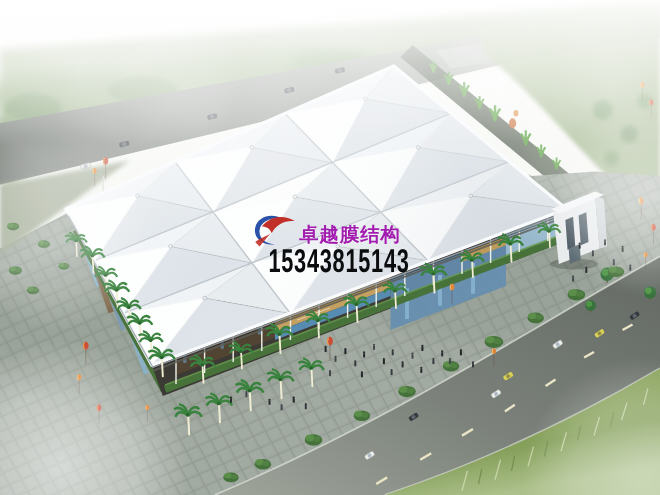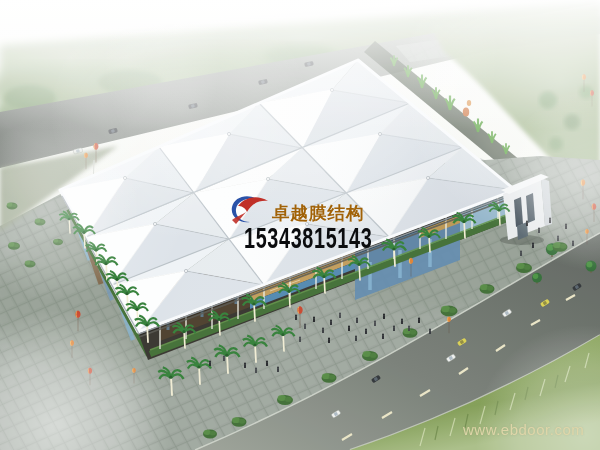--- a/index.html
+++ b/index.html
@@ -1,21 +1,21 @@
 <!DOCTYPE html>
 <html><head>
 <meta charset="utf-8">
 <style>
   html,body{margin:0;padding:0;background:#fff;}
   .stage{position:relative;width:600px;height:450px;overflow:hidden;background:#f4f6f1;
          font-family:"Liberation Sans",sans-serif;}
   .stage svg.scene{position:absolute;left:0;top:0;}
   .wm{position:absolute;white-space:nowrap;}
   .wm-logo{left:224px;top:192px;width:48px;height:36px;}
-  .wm-company{left:272px;top:201px;font-size:17.5px;font-weight:700;color:#a16207;
+  .wm-company{left:272px;top:201px;font-size:17.5px;font-weight:700;color:#a21caf;
               letter-spacing:1px;text-shadow:0 1px 1px rgba(255,255,255,.35);}
   .wm-phone{left:244px;top:221px;font-size:30px;font-weight:700;color:#0b0c0e;
             transform:scaleX(.66);transform-origin:left top;letter-spacing:1px;}
   .wm-site{left:463px;top:421px;font-size:15px;font-weight:400;color:rgba(224,215,170,.95);
            letter-spacing:.5px;text-shadow:0 0 2px rgba(120,120,90,.25);}
 </style>
 </head>
 <body>
 
 <div class="stage">
@@ -449,14 +449,13 @@
   </g>
 </svg>
 
   <svg class="wm wm-logo" viewBox="0 0 48 36">
     <path d="M33 7 C23 1 10 5 8 15 C6 25 16 32 26 30 C18 30 11 25 12 17 C13 9 24 5 33 7 Z" fill="#2a52a8"></path>
     <path d="M14 14 C22 4 34 3 44 9 C35 8 27 12 23 20 C21 15 17 14 14 14 Z" fill="#c03028"></path>
     <path d="M8 28 C13 24 18 23 22 20 L12 32 Z" fill="#c03028" opacity=".9"></path>
   </svg>
   <div class="wm wm-company">卓越膜结构</div>
   <div class="wm wm-phone">15343815143</div>
-  <div class="wm wm-site">www.ebdoor.com</div>
 </div>
 
 </body></html>

